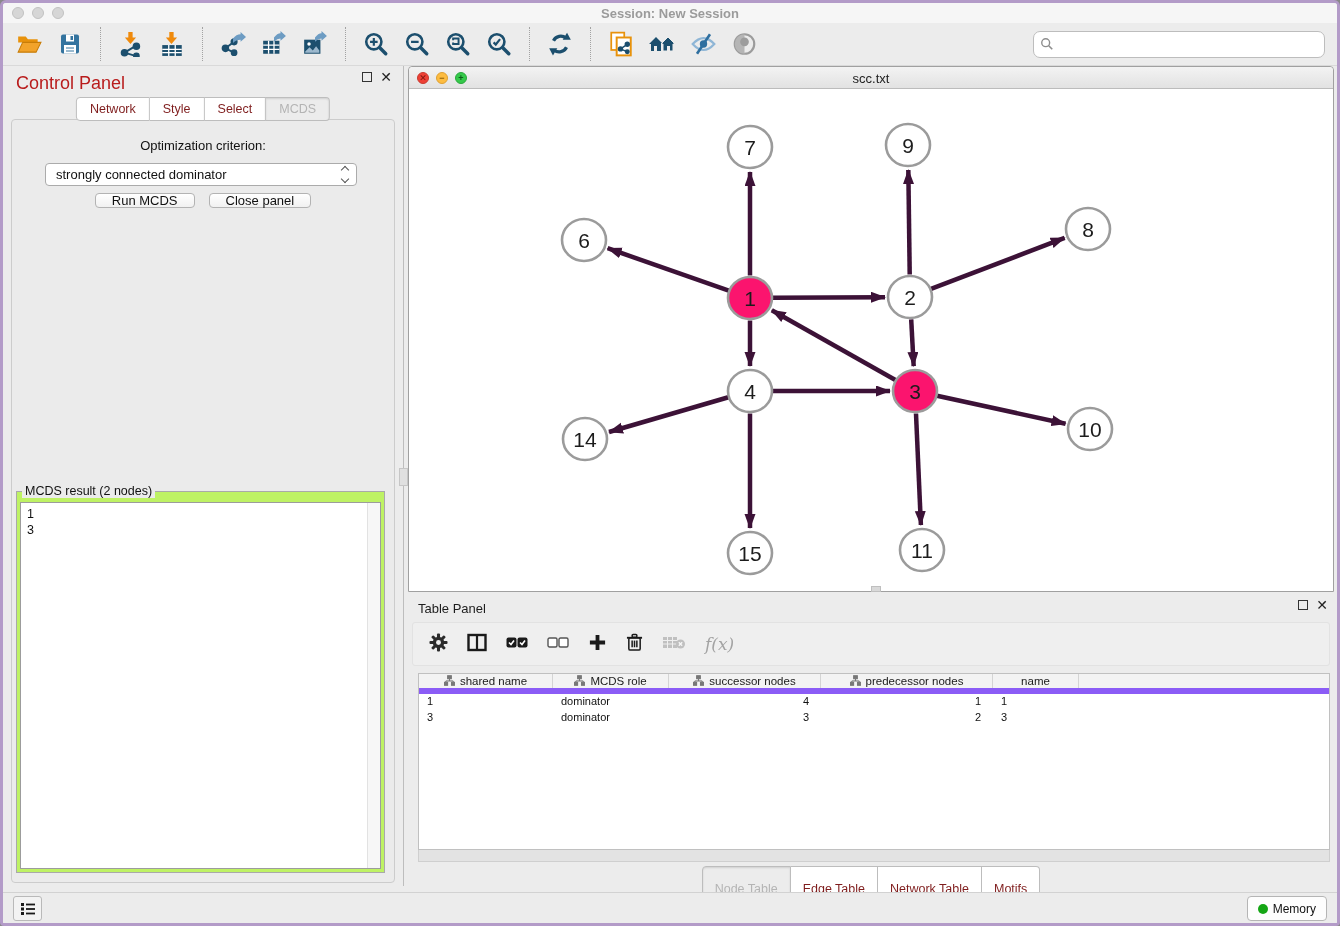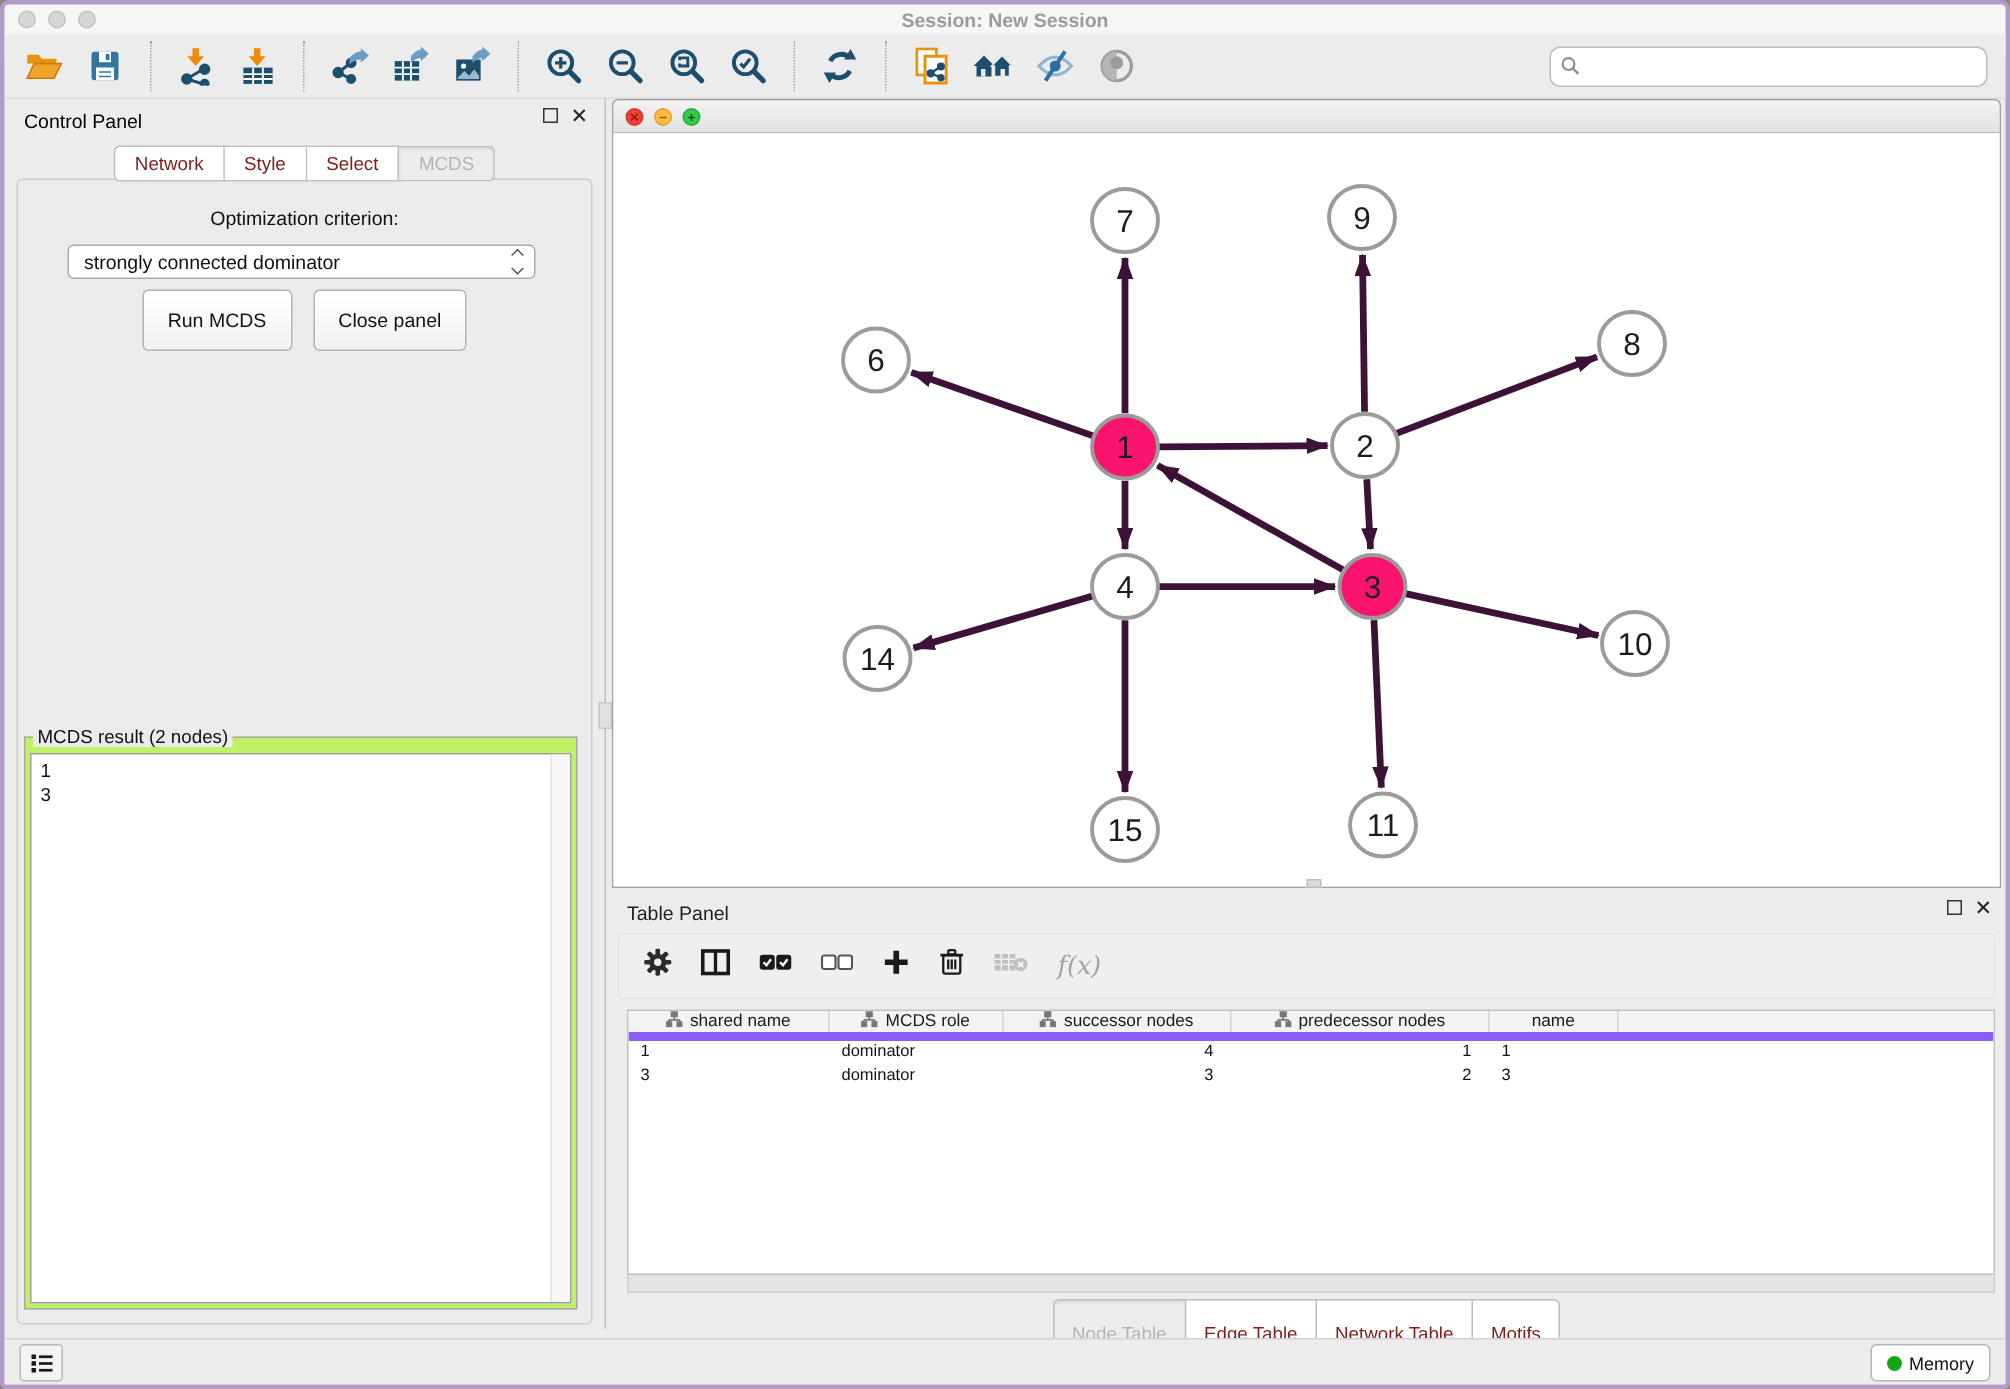--- a/index.html
+++ b/index.html
@@ -22,42 +22,42 @@
     background:#ececec; border-bottom:1px solid #d9d9d9;
     display:flex; align-items:center; padding:0 12px; gap:13px; }
   .tb-div { height:34px; border-left:1px dotted #a2a2a2; margin:0 3px; }
   .tb-icon { width:28px; height:28px; display:flex; align-items:center; justify-content:center; }
   .searchbox { margin-left:auto; width:292px; height:27px; background:#fff;
     border:1px solid #bdbdbd; border-radius:7px; display:flex; align-items:center; padding:0 6px; }
   .searchbox input { border:none; outline:none; flex:1; font-size:12px; margin-left:4px;
     font-family:"Liberation Sans","DejaVu Sans",sans-serif; background:transparent; }
   
   .control-panel { position:absolute; left:3px; top:63px; width:394px; height:823px; }
-  .cp-title { position:absolute; left:10px; top:7px; font-size:13px; color:#000000; }
+  .cp-title { position:absolute; left:10px; top:7px; font-size:18px; color:#b91c1c; }
   .panel-btns { position:absolute; right:8px; top:6px; display:flex; gap:8px; align-items:center; }
   .float-icon { width:10px; height:10px; border:1.6px solid #333; }
   .close-icon { font-size:14px; font-weight:bold; color:#222; line-height:10px; }
   .cp-tabs { position:absolute; top:31px; left:50%; transform:translateX(-50%); display:flex; z-index:2; }
   .seg { padding:4px 13px; background:#fff; border:1px solid #bdbdbd; border-left:none;
     font-size:12.5px; color:#7f1d1d; white-space:nowrap; cursor:default; }
   .seg:first-child { border-left:1px solid #bdbdbd; border-radius:4px 0 0 4px; }
   .seg:last-child { border-radius:0 4px 4px 0; }
   .seg.active { background:#ececec; color:#b4b4b4; box-shadow:inset 0 1px 2px rgba(0,0,0,.12); }
   .cp-sub { position:absolute; left:5px; right:5px; top:53px; bottom:6px;
     border:1px solid #cccccc; border-radius:4px; background:#ebebeb; }
   .opt-label { position:absolute; top:18px; left:0; right:0; text-align:center; font-size:13px; color:#111; }
   .dropdown { position:absolute; left:33px; top:43px; width:312px; height:23px; background:#fff;
     border:1px solid #ababab; border-radius:4px; display:flex; align-items:center;
     padding:0 6px 0 10px; font-size:13px; color:#111; }
   .dropdown .dd-text { flex:1; }
   .stepper { display:flex; flex-direction:column; gap:3px; padding-right:2px; }
   .chev-up { width:6px; height:6px; border-left:1.6px solid #555; border-top:1.6px solid #555; transform:rotate(45deg); }
   .chev-dn { width:6px; height:6px; border-right:1.6px solid #555; border-bottom:1.6px solid #555; transform:rotate(45deg); }
   .btn-row { position:absolute; top:73px; left:0; right:0; display:flex; justify-content:center; gap:14px; }
-  .btn { height:41px; padding:0 16px; font-size:13px; color:#111;
+  .btn { height:15px; padding:0 16px; font-size:13px; color:#111;
     background:linear-gradient(#ffffff,#f1f1f1); border:1px solid #b3b3b3; border-radius:4px;
     display:flex; align-items:center; }
   .result-box { position:absolute; left:4px; right:9px; top:371px; bottom:9px;
     border:1px solid #a9a9a9; background:#bef264; }
   .result-legend { position:absolute; top:-8px; left:5px; background:#ebebeb; padding:0 3px;
     font-size:12.5px; color:#111; }
   .result-area { position:absolute; left:3px; right:3px; top:10px; bottom:3px; background:#fff;
     border:1px solid #9c9c9c; font-size:12.5px; color:#111; padding:3px 6px; line-height:16px; overflow:hidden; }
   .scroll-track { position:absolute; right:1px; top:1px; bottom:1px; width:13px;
     background:#f7f7f7; border-left:1px solid #e2e2e2; }
@@ -324,20 +324,21 @@
     <div class="v-grip"></div>
   </div>
 
   <div class="net-window">
     <div class="net-titlebar">
       <div class="traffic">
         <div class="tr-dot tr-red">✕</div>
         <div class="tr-dot tr-yellow">−</div>
         <div class="tr-dot tr-green">+</div>
       </div>
+      <div class="net-title">scc.txt</div>
     </div>
     <div class="net-canvas">
       <svg id="graph-svg" width="924" height="502" viewBox="0 0 924 502">
           <defs>
             <marker id="arrow" markerUnits="userSpaceOnUse" markerWidth="15" markerHeight="12" refX="14" refY="5.5" orient="auto">
               <path d="M0,0 L15,5.5 L0,11 Z" fill="#3c1237"></path>
             </marker>
           </defs>
           <line x1="341" y1="186.5" x2="341" y2="83" stroke="#3c1237" stroke-width="4.5" marker-end="url(#arrow)"></line>
           <line x1="319.75920030229116" y1="201.5785157682704" x2="198.60088855300984" y2="159.24609359081066" stroke="#3c1237" stroke-width="4.5" marker-end="url(#arrow)"></line>

